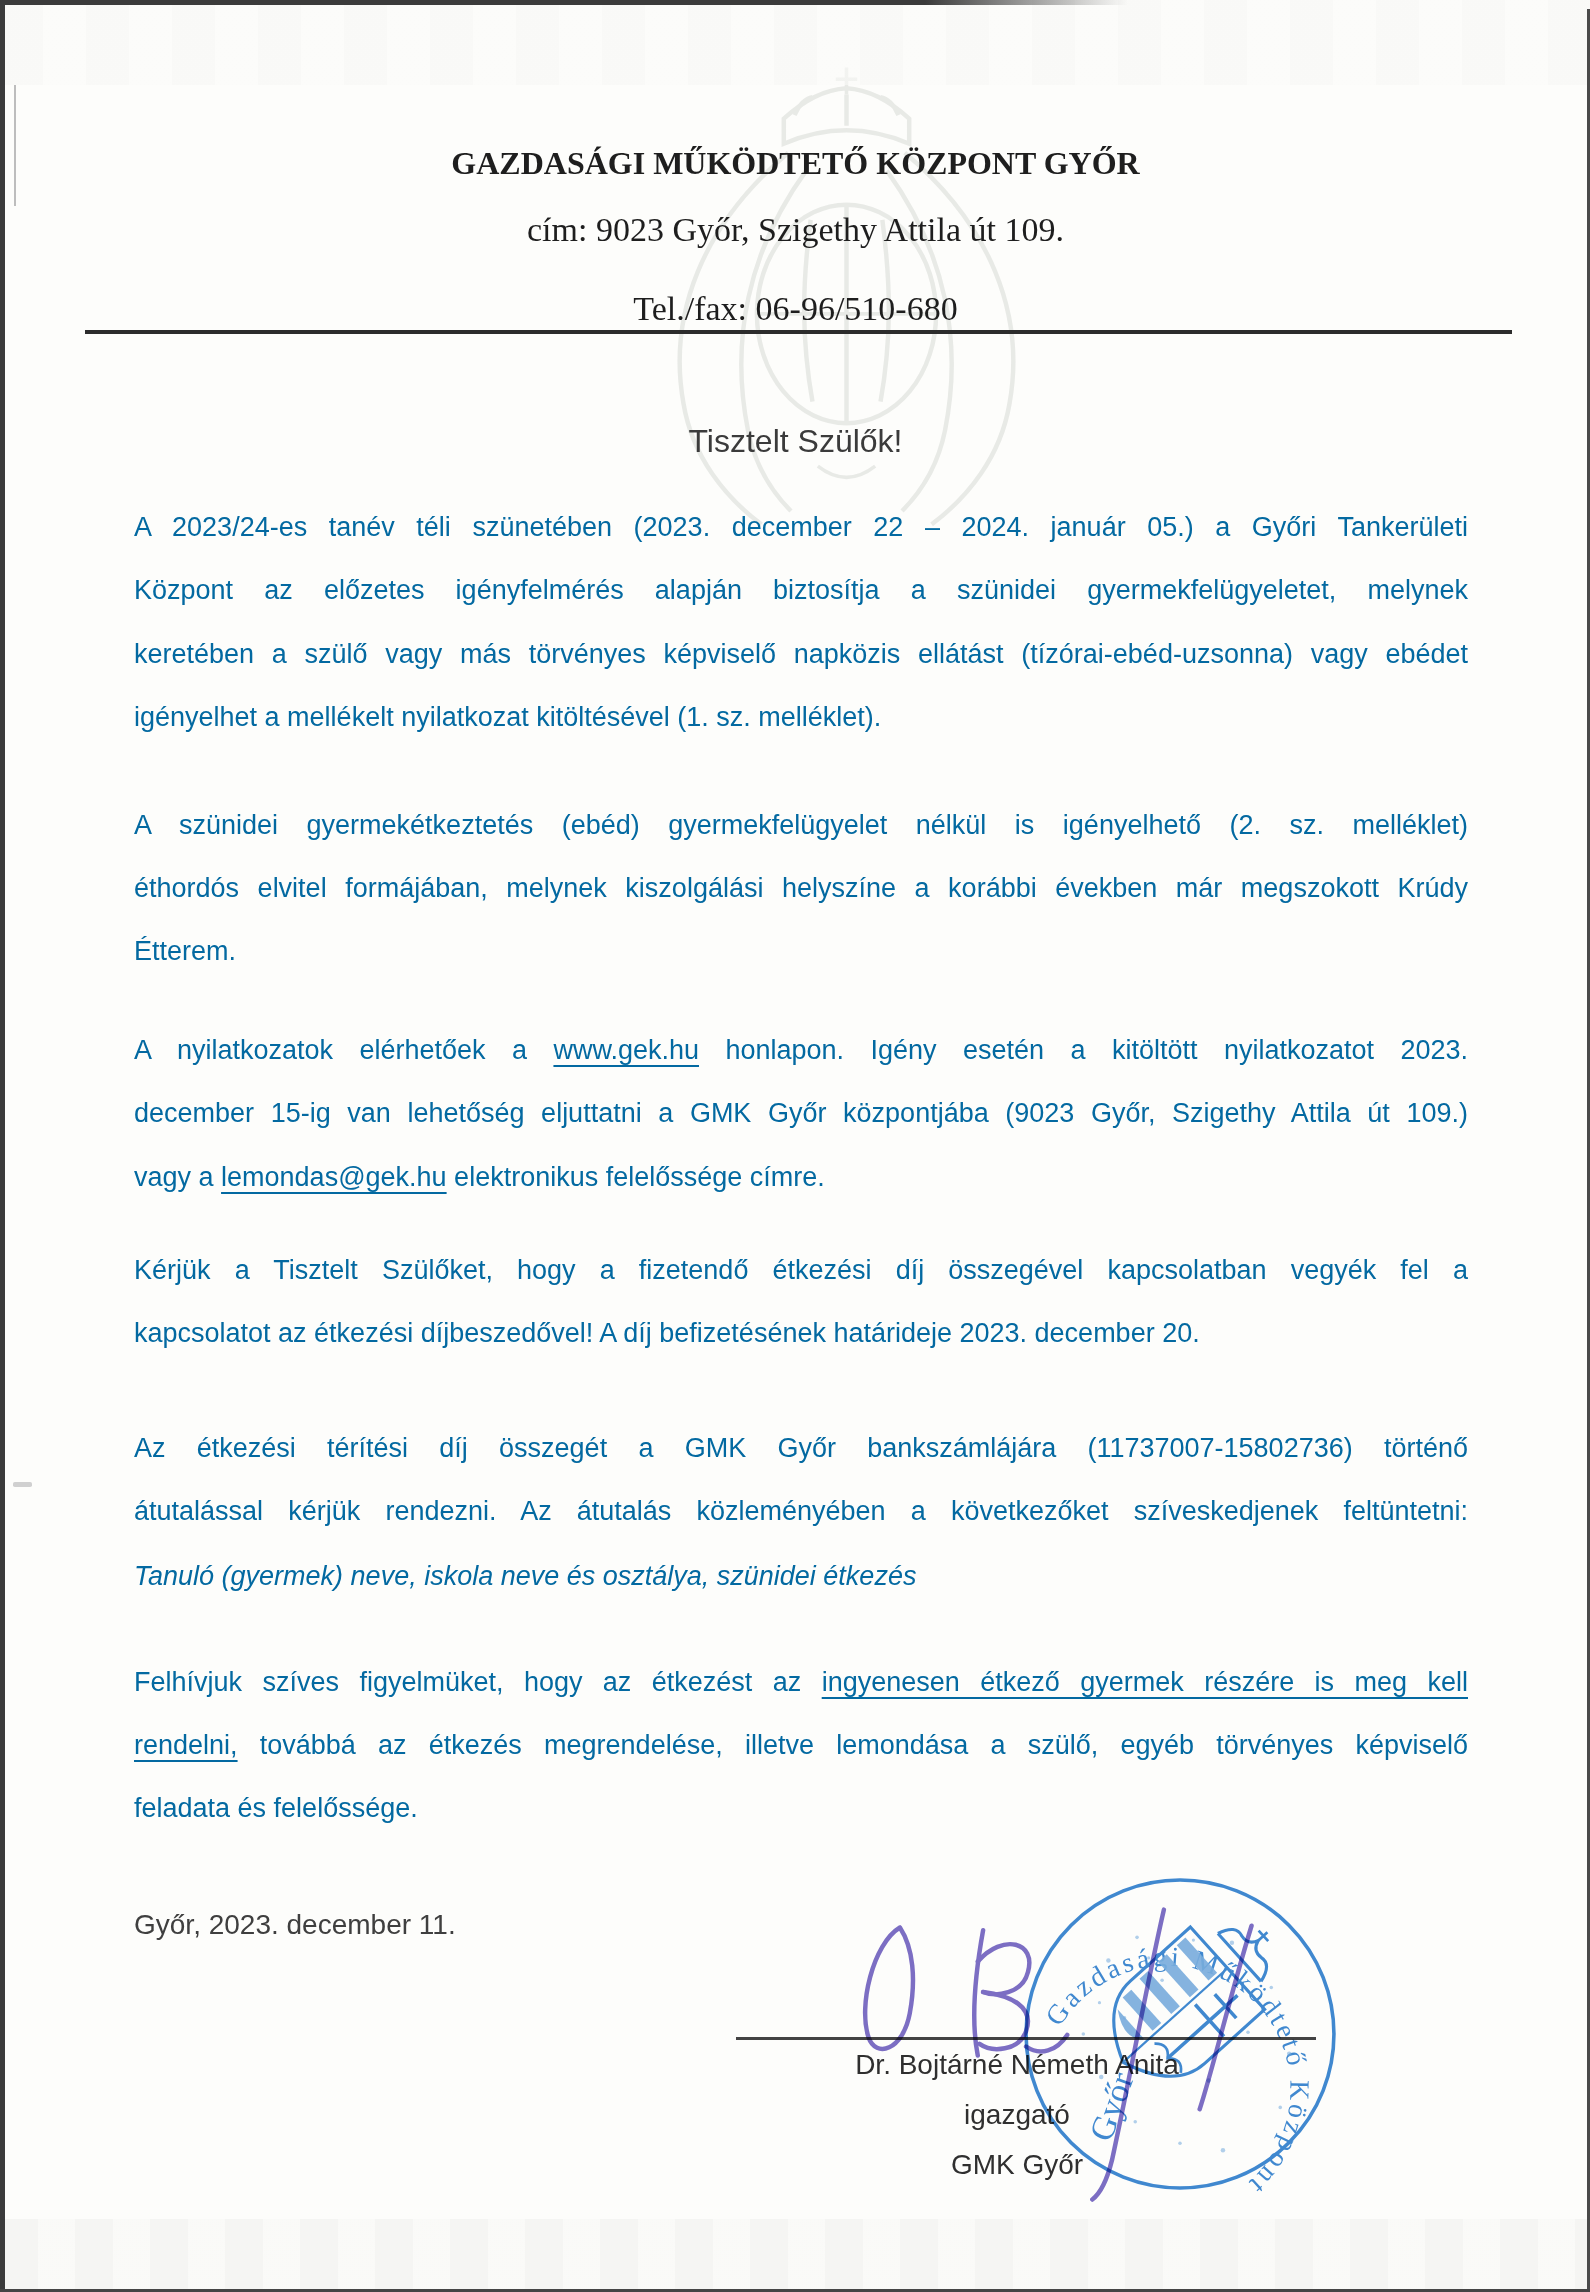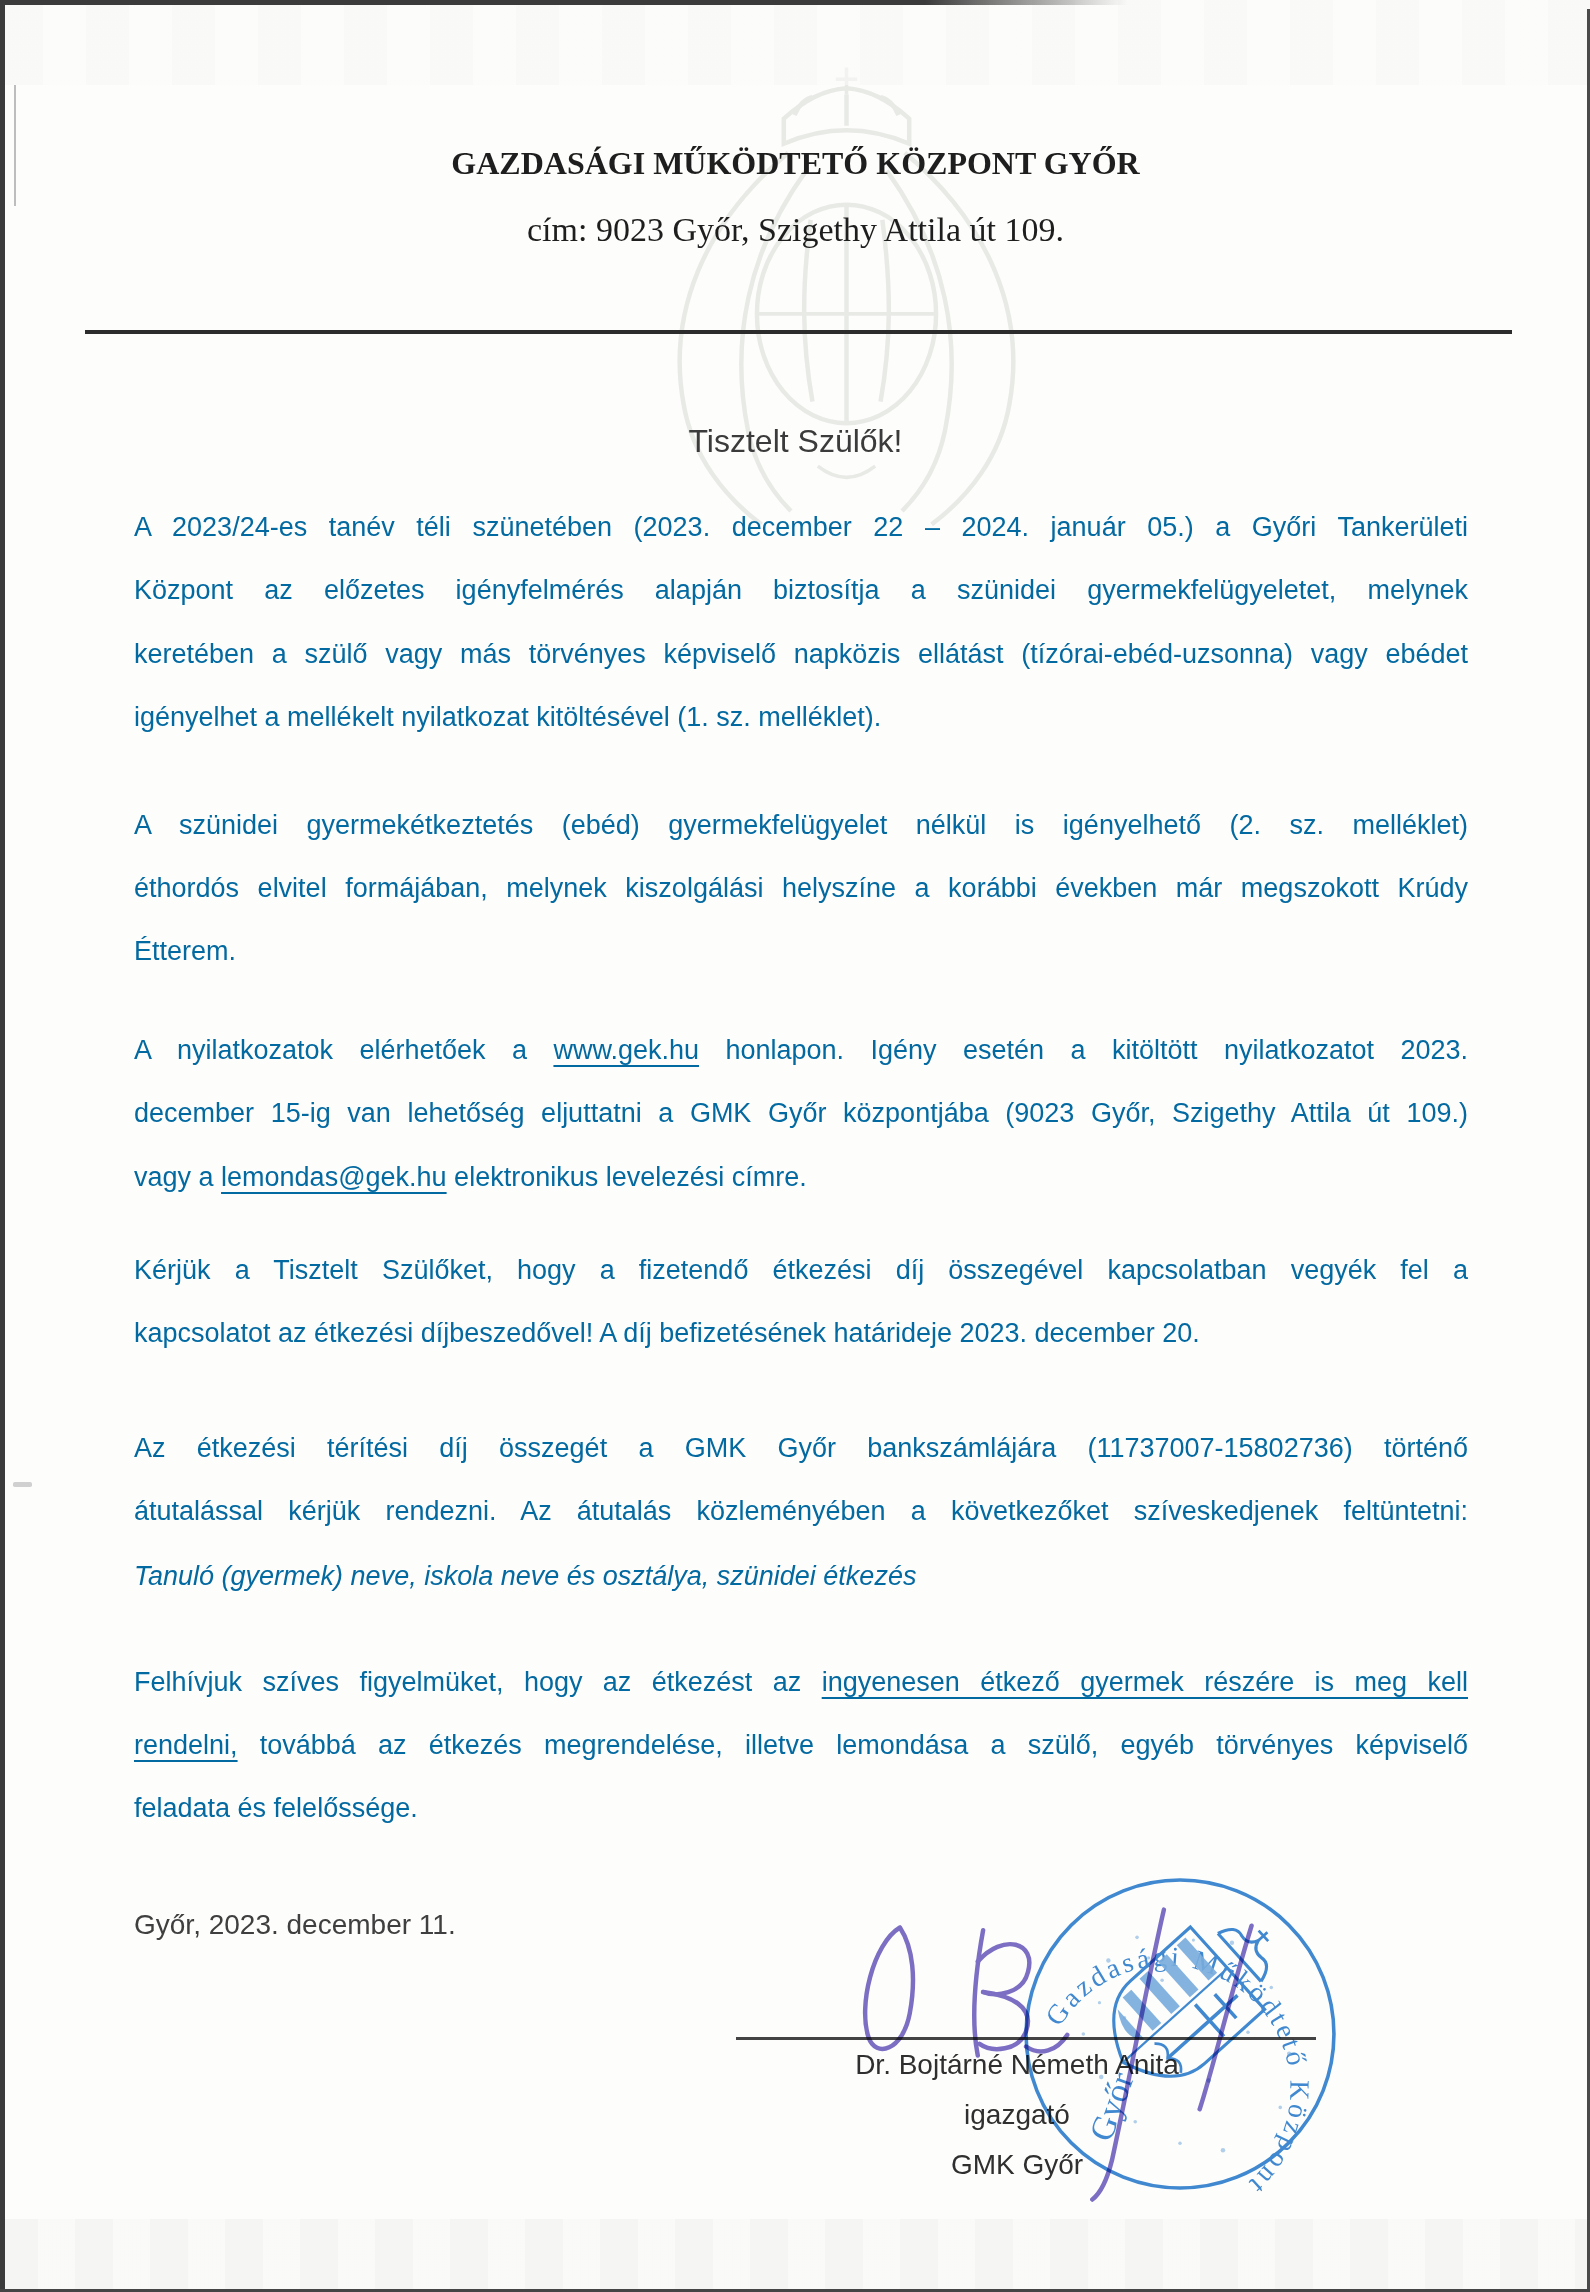--- a/index.html
+++ b/index.html
@@ -71,35 +71,36 @@
       <path d="M395 140 C 460 230, 480 330, 460 430 C 452 470, 432 500, 412 520"></path>
       <ellipse cx="350" cy="300" rx="100" ry="122"></ellipse>
       <path d="M310 195 C 300 270, 300 330, 312 398 M350 180 V 420 M390 195 C 400 270, 400 330, 388 398"></path>
       <path d="M252 300 H 448" stroke-width="4"></path>
       <path d="M318 470 Q 350 495 382 470" stroke-width="4"></path>
     </g>
   </svg>
 
   <div class="lh org">GAZDASÁGI MŰKÖDTETŐ KÖZPONT GYŐR</div>
   <div class="lh addr">cím: 9023 Győr, Szigethy Attila út 109.</div>
+  <div class="lh tel">Tel./fax: 06-96/510-680</div>
   <div class="rule"></div>
 
   <div class="doc-title">Tisztelt Szülők!</div>
 
   <div id="body-root">
       <div class="bline j" style="top: 495px;"><span>A 2023/24-es tanév téli szünetében (2023. december 22 – 2024. január 05.) a Győri Tankerületi</span></div>
       <div class="bline j" style="top: 558px;"><span>Központ az előzetes igényfelmérés alapján biztosítja a szünidei gyermekfelügyeletet, melynek</span></div>
       <div class="bline j" style="top: 622px;"><span>keretében a szülő vagy más törvényes képviselő napközis ellátást (tízórai-ebéd-uzsonna) vagy ebédet</span></div>
       <div class="bline" style="top: 685px;"><span>igényelhet a mellékelt nyilatkozat kitöltésével (1. sz. melléklet).</span></div>
       <div class="bline j" style="top: 793px;"><span>A szünidei gyermekétkeztetés (ebéd) gyermekfelügyelet nélkül is igényelhető (2. sz. melléklet)</span></div>
       <div class="bline j" style="top: 856px;"><span>éthordós elvitel formájában, melynek kiszolgálási helyszíne a korábbi években már megszokott Krúdy</span></div>
       <div class="bline" style="top: 919px;"><span>Étterem.</span></div>
       <div class="bline j" style="top: 1018px;"><span>A nyilatkozatok elérhetőek a </span><span class="u">www.gek.hu</span><span> honlapon. Igény esetén a kitöltött nyilatkozatot 2023.</span></div>
       <div class="bline j" style="top: 1081px;"><span>december 15-ig van lehetőség eljuttatni a GMK Győr központjába (9023 Győr, Szigethy Attila út 109.)</span></div>
-      <div class="bline" style="top: 1145px;"><span>vagy a </span><span class="u">lemondas@gek.hu</span><span> elektronikus levelezési címre.</span></div>
+      <div class="bline" style="top: 1145px;"><span>vagy a </span><span class="u">lemondas@gek.hu</span><span> elektronikus felelőssége címre.</span></div>
       <div class="bline j" style="top: 1238px;"><span>Kérjük a Tisztelt Szülőket, hogy a fizetendő étkezési díj összegével kapcsolatban vegyék fel a</span></div>
       <div class="bline" style="top: 1301px;"><span>kapcsolatot az étkezési díjbeszedővel! A díj befizetésének határideje 2023. december 20.</span></div>
       <div class="bline j" style="top: 1416px;"><span>Az étkezési térítési díj összegét a GMK Győr bankszámlájára (11737007-15802736) történő</span></div>
       <div class="bline j" style="top: 1479px;"><span>átutalással kérjük rendezni. Az átutalás közleményében a következőket szíveskedjenek feltüntetni:</span></div>
       <div class="bline i" style="top: 1544px;"><span>Tanuló (gyermek) neve, iskola neve és osztálya, szünidei étkezés</span></div>
       <div class="bline j" style="top: 1650px;"><span>Felhívjuk szíves figyelmüket, hogy az étkezést az </span><span class="u">ingyenesen étkező gyermek részére is meg kell</span></div>
       <div class="bline j" style="top: 1713px;"><span class="u">rendelni,</span><span> továbbá az étkezés megrendelése, illetve lemondása a szülő, egyéb törvényes képviselő</span></div>
       <div class="bline" style="top: 1776px;"><span>feladata és felelőssége.</span></div>
     </div>
 

